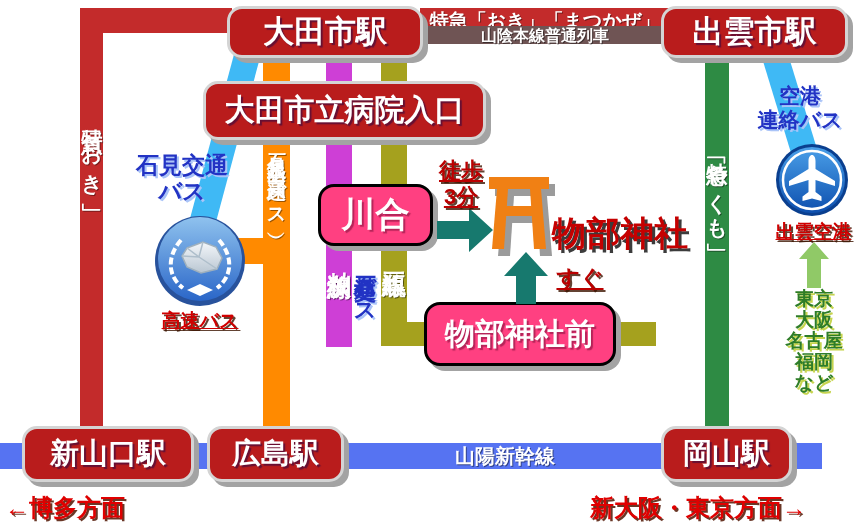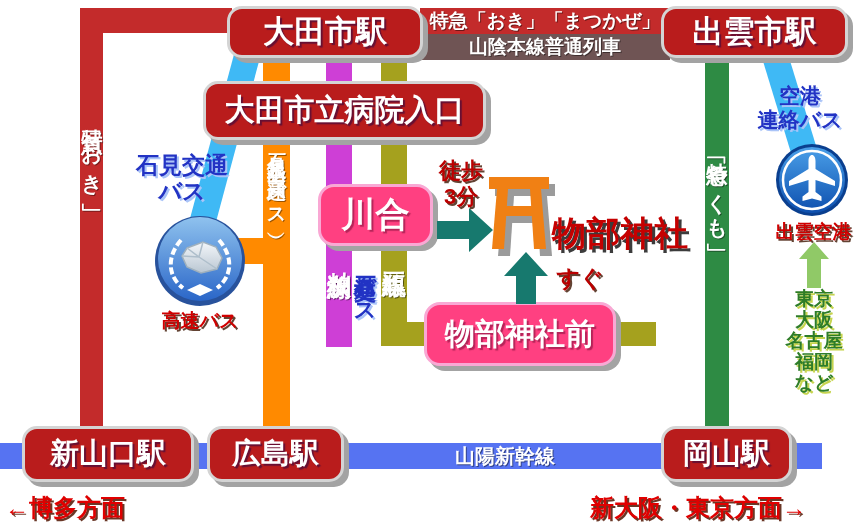--- a/index.html
+++ b/index.html
@@ -9,36 +9,36 @@
   }
   
   .line{position:absolute;z-index:1;}
   
   .station-box{
     position:absolute;z-index:3;background:#b91c1c;border:3px solid #d4d4d4;border-radius:15px;
     box-shadow:5px 5px 0 #a3a3a3;display:flex;align-items:center;justify-content:center;
     color:#fff;font-weight:bold;text-shadow:2px 2px 1px rgba(0,0,80,.45);box-sizing:border-box;
   }
   .stop-box{
-    position:absolute;z-index:3;background:#FF4081;border:3px solid #f9a8d4;border-radius:16px;
+    position:absolute;z-index:3;background:#FF4081;border:3px solid #000000;border-radius:16px;
     box-shadow:5px 5px 0 #a3a3a3;display:flex;align-items:center;justify-content:center;
     color:#fff;font-weight:bold;text-shadow:2px 2px 1px rgba(90,0,40,.45);box-sizing:border-box;
   }
   
   .vlabel{
     position:absolute;z-index:4;writing-mode:vertical-rl;text-orientation:mixed;
     color:#fff;font-weight:bold;text-shadow:1px 1px 0 rgba(0,0,0,.4);
     display:flex;align-items:center;justify-content:flex-start;white-space:nowrap;
   }
   .vlabel-blue{color:#2233C4;text-shadow:2px 2px 0 #aac4f8;}
   
   .bar-label{position:absolute;z-index:2;color:#fff;font-weight:bold;text-shadow:1px 1px 0 rgba(0,0,0,.45);
     display:flex;align-items:flex-start;justify-content:center;}
   .blue-note{position:absolute;z-index:4;color:#2233C4;font-weight:bold;text-shadow:2px 2px 0 #aac4f8;text-align:center;}
-  .red-note{position:absolute;z-index:4;color:#D00000;font-weight:bold;text-shadow:2px 2px 0 rgba(60,20,0,.8);text-align:center;}
+  .red-note{position:absolute;z-index:4;color:#D00000;font-weight:bold;text-shadow:2px 2px 0 rgba(60,20,0,.8);text-align:center;text-decoration:underline;}
   .green-note{position:absolute;z-index:4;color:#2E7D28;font-weight:bold;text-shadow:2px 2px 0 #c6d44e;text-align:center;}
   .dir-note{position:absolute;z-index:4;color:#E00000;font-weight:bold;text-shadow:2px 2px 0 rgba(80,20,0,.85);white-space:nowrap;}
   .shrine-title{position:absolute;z-index:4;color:#C50000;font-weight:bold;text-shadow:3px 3px 0 #3c3c3c;white-space:nowrap;}
   .icon{position:absolute;z-index:3;}
 </style>
 </head>
 <body>
 
 <div class="stage">
 
@@ -58,21 +58,21 @@
 
   <div class="line" style="left:762px;top:56px;width:26px;height:112px;background:#3FB9F5;transform:rotate(-17deg);transform-origin:top center;"></div>
 
   <div class="line" style="left:238px;top:238px;width:34px;height:26px;background:#FF8A00;"></div>
 
   <div class="line" style="left:0px;top:443px;width:822px;height:26px;background:#5673F2;"></div>
 
   <div class="bar-label" style="left:420px;top:8px;width:250px;height:26px;background:#C32B2B;font-size:19px;z-index:1;">
     <span>特急「おき」「まつかぜ」</span>
   </div>
-  <div class="bar-label" style="left:420px;top:34px;width:250px;height:26px;background:#6F5454;font-size:19px;z-index:1;">
+  <div class="bar-label" style="left:420px;top:26px;width:250px;height:18px;background:#6F5454;font-size:16px;z-index:1;">
     <span>山陰本線普通列車</span>
   </div>
 
   <div class="bar-label" style="left:440px;top:443px;width:130px;height:26px;font-size:20px;">
     <span>山陽新幹線</span>
   </div>
 
   <div class="station-box" style="left:227px;top:6px;width:196px;height:52px;font-size:31px;">
     <span>大田市駅</span>
   </div>

